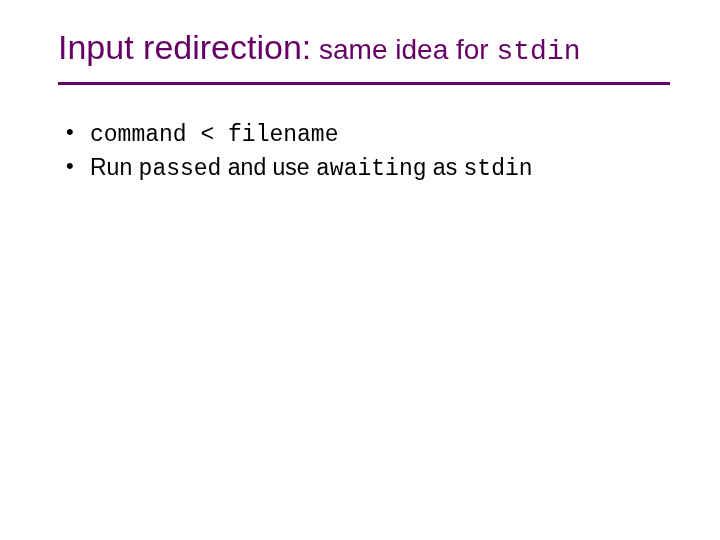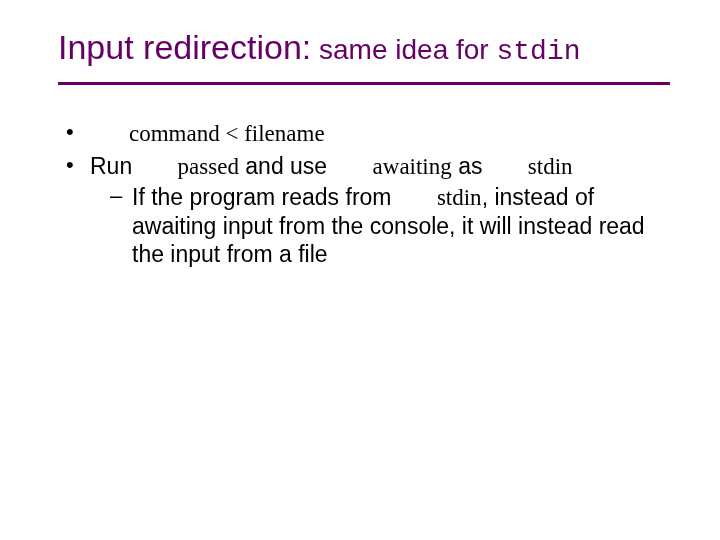--- a/index.html
+++ b/index.html
@@ -62,45 +62,39 @@
     padding-left: 24px;
   }
   ul.sub > li::before {
     content: "–";
     position: absolute;
     left: 2px;
     top: 0;
     font-size: 22px;
   }
   .code {
-    font-family: Liberation Serif, serif;
-    margin-left: 39px;
+    font-family: Liberation Mono, monospace;
   }
 </style>
 </head>
 <body>
 
 <div class="slide">
 
   <div class="title">
     <span>Input redirection:</span><span class="t-small"> same idea for </span><span class="t-code">stdin</span>
   </div>
 
   <ul class="top">
 
     <li>
       <span class="code">command &lt; filename</span>
     </li>
 
     <li>
       <span>Run </span><span class="code">passed</span><span> and use </span><span class="code">awaiting</span><span> as </span><span class="code">stdin</span>
-      <ul class="sub">
-        <li>
-          <span>If the program reads from </span><span class="code">stdin</span><span>, instead of awaiting input from the console, it will instead read the input from a file</span>
-        </li>
-      </ul>
     </li>
 
 
 
   </ul>
 
 </div>
 
 </body></html>

